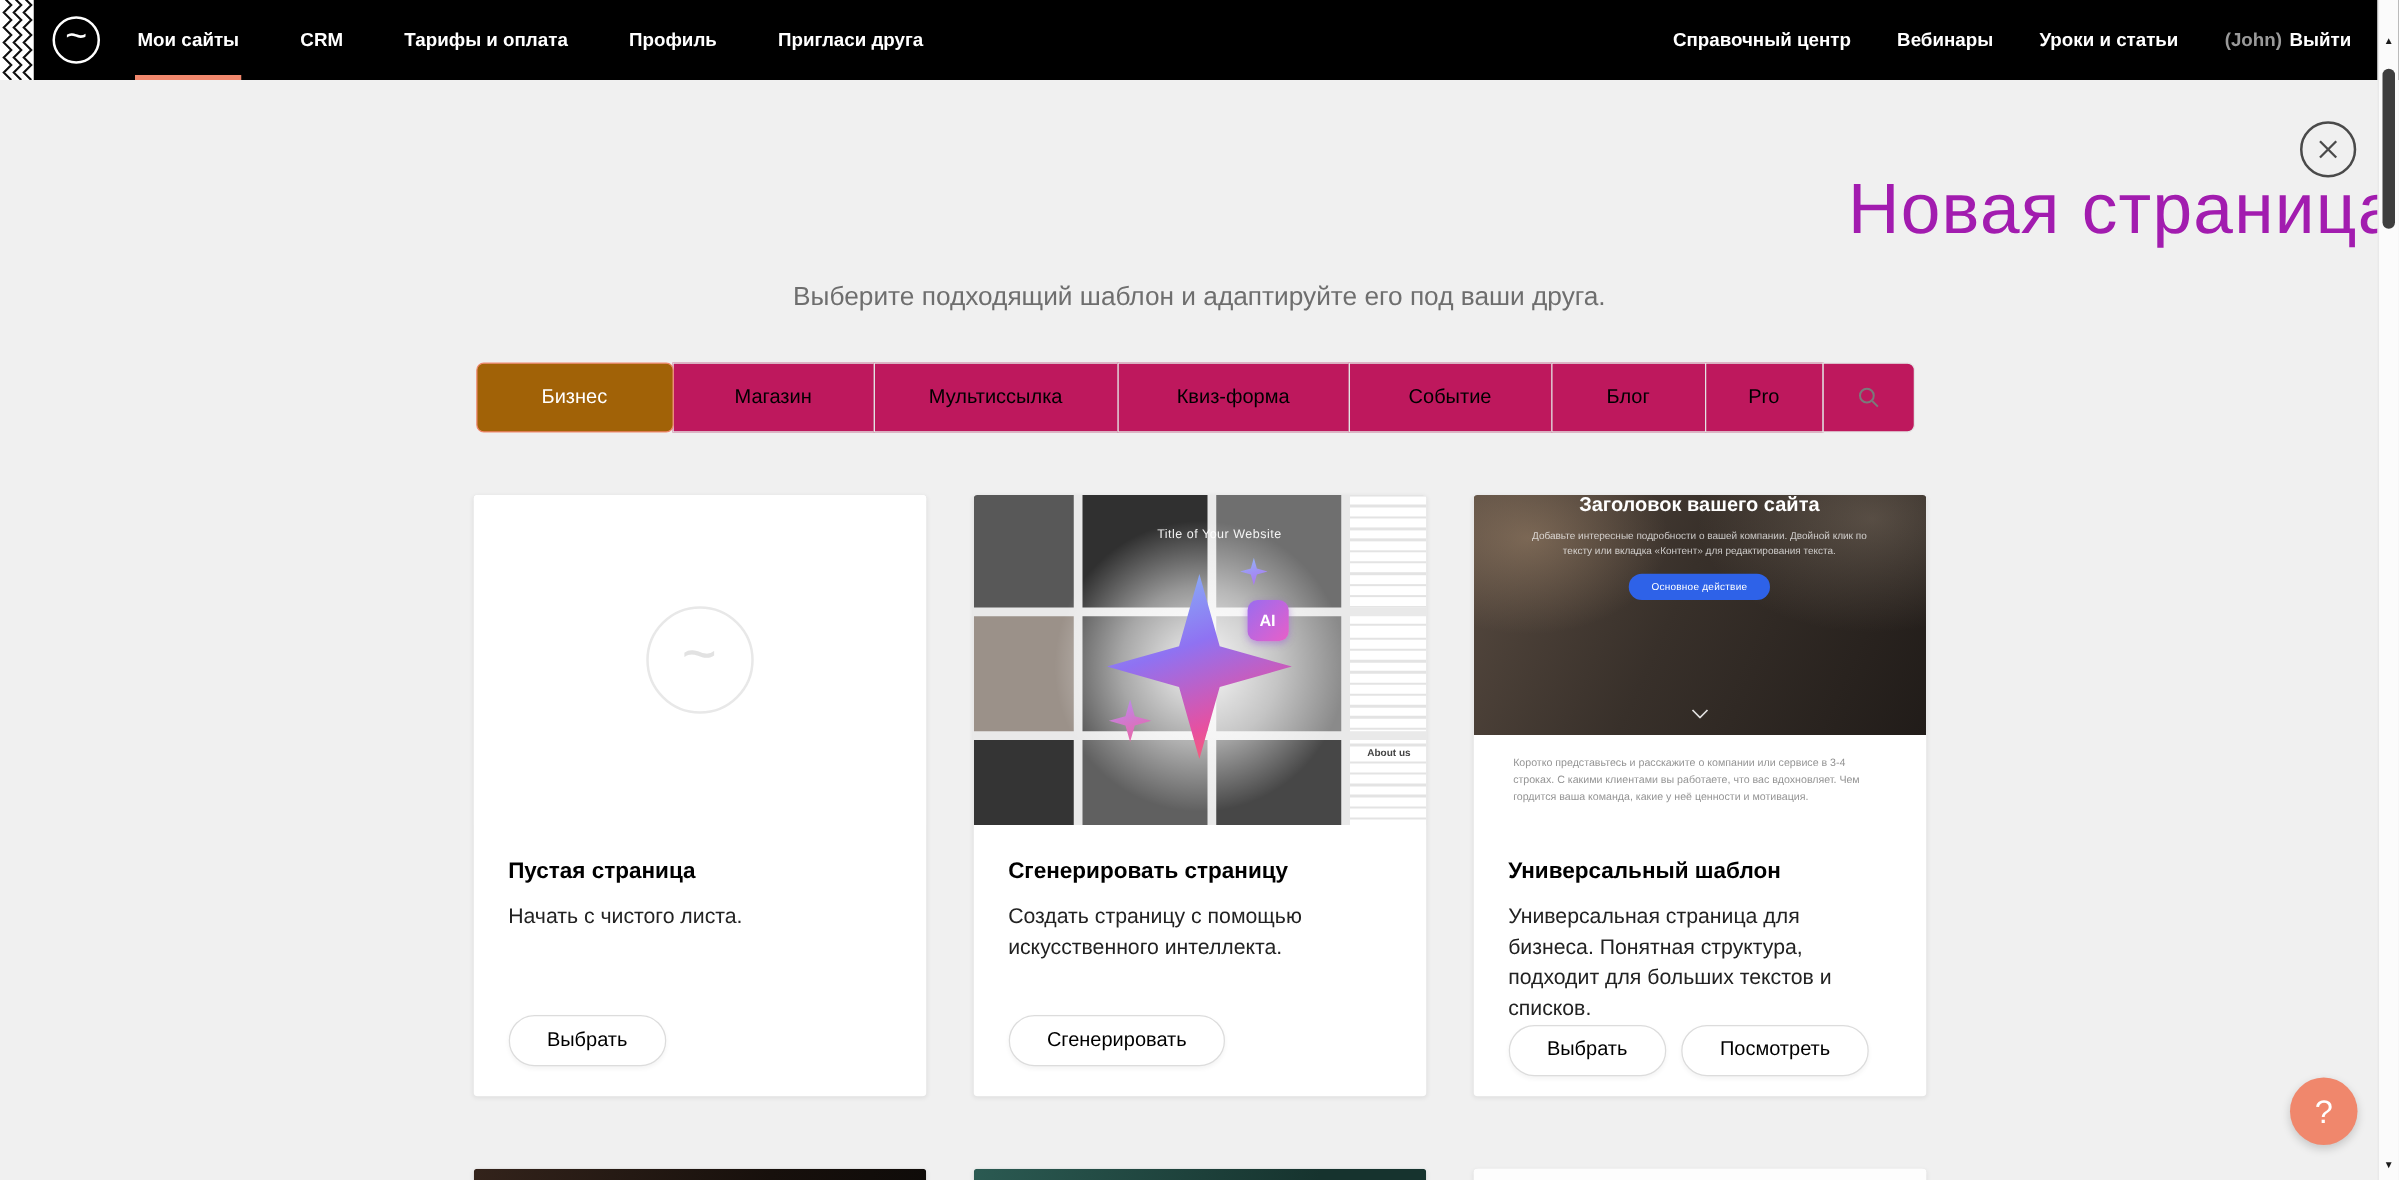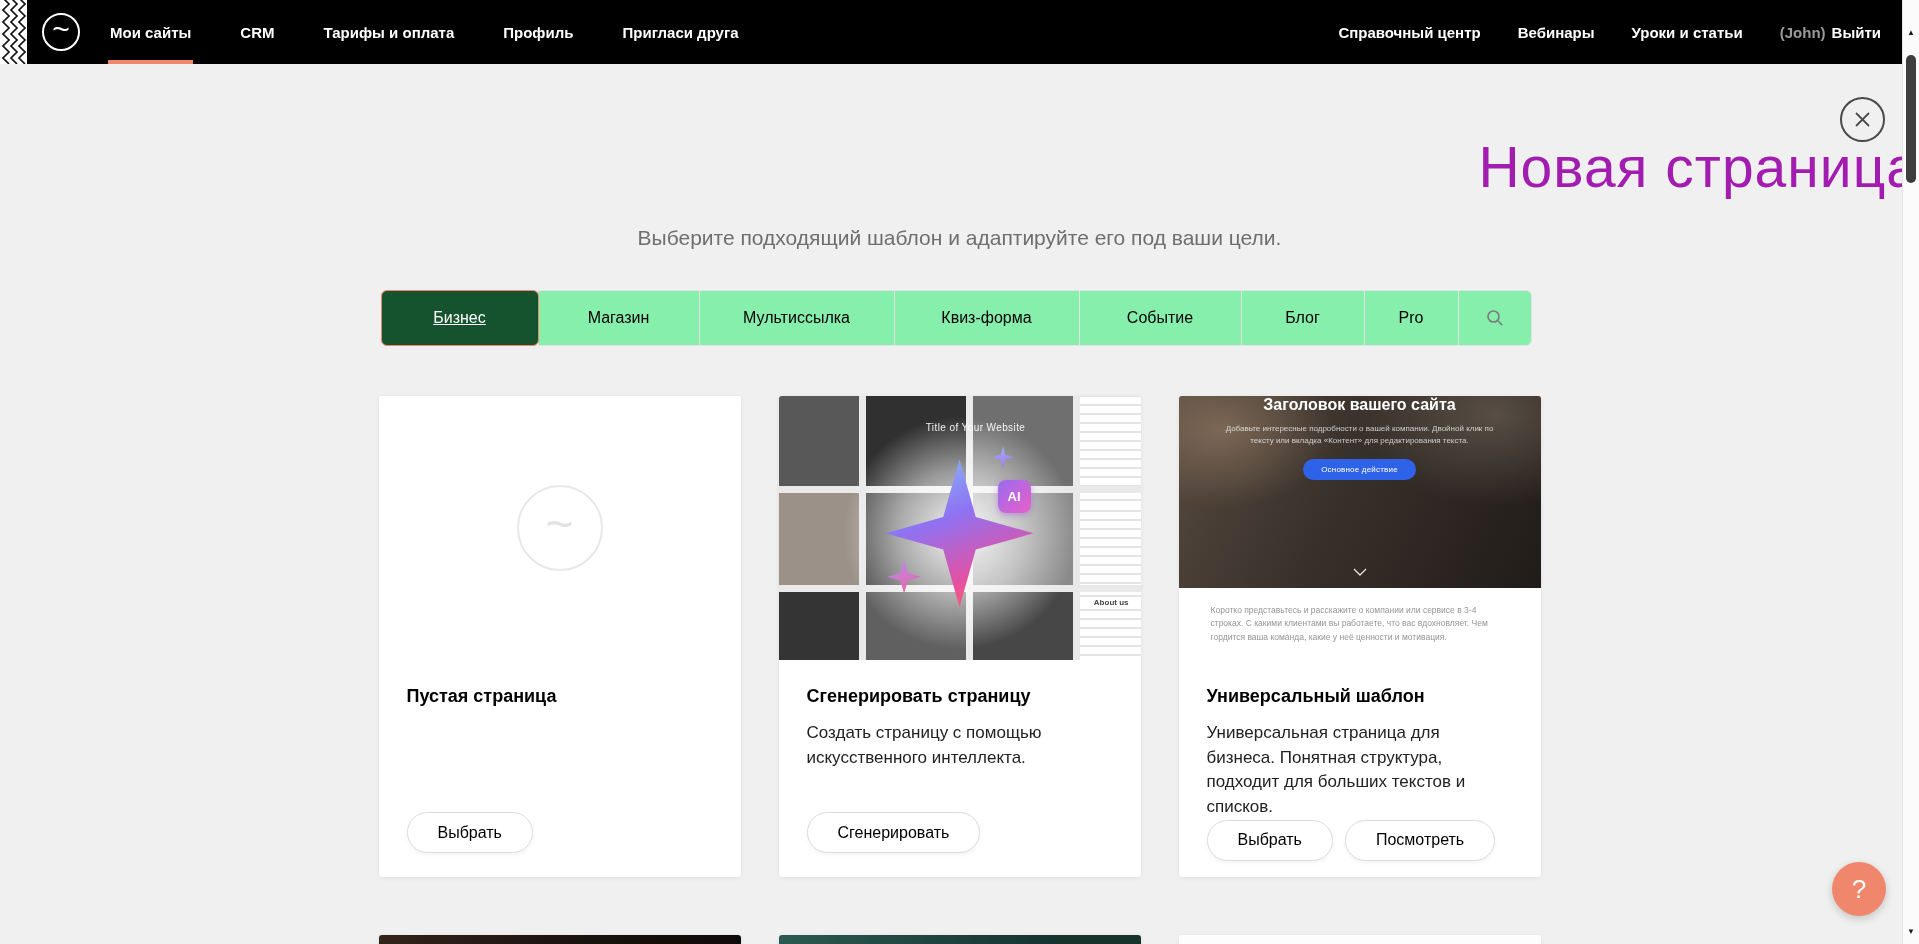--- a/index.html
+++ b/index.html
@@ -29,25 +29,25 @@
   .close-btn { position:absolute; left:1840px; top:97px; width:45px; height:45px; border-radius:50%;
                border:2px solid #4a4a4a; background:transparent; cursor:pointer;
                display:flex; align-items:center; justify-content:center; z-index:6; }
 
   
   .page-title { margin-top:70px; text-align:right; font-size:57px; font-weight:300; color:#a21caf; letter-spacing:1px; }
   .page-subtitle { margin-top:26px; text-align:center; font-size:21px; color:#6e6e6e; }
 
   
   .tabs { width:1158px; margin:40px auto 0; display:flex; height:56px; }
-  .tab { background:#86efac; border:1px solid #e3e3e3; margin-left:-1px; font-size:16px; color:#000; cursor:pointer;
+  .tab { background:#be185d; border:1px solid #e3e3e3; margin-left:-1px; font-size:16px; color:#000; cursor:pointer;
          font-family:inherit; display:flex; align-items:center; justify-content:center; }
   .tab:first-child { margin-left:0; border-radius:6px 0 0 6px; }
   .tab:last-child { border-radius:0 6px 6px 0; }
-  .tab.active { background:#14532d; border-color:#F0876C; color:#fff; border-radius:6px; position:relative; z-index:2;text-decoration:underline; }
+  .tab.active { background:#a16207; border-color:#F0876C; color:#fff; border-radius:6px; position:relative; z-index:2; }
   .tab:nth-child(1){width:158px}.tab:nth-child(2){width:162px}.tab:nth-child(3){width:196px}
   .tab:nth-child(4){width:186px}.tab:nth-child(5){width:163px}.tab:nth-child(6){width:124px}
   .tab:nth-child(7){width:95px}.tab:nth-child(8){width:74px}
 
   
   .cards-grid { width:1162px; margin:50px auto 0; display:grid; grid-template-columns:repeat(3,362px); column-gap:38px; }
   .card { background:#fff; height:481px; box-shadow:0 1px 4px rgba(0,0,0,.08); border-radius:3px;
           display:flex; flex-direction:column; overflow:hidden; cursor:pointer; }
   .card-preview { height:264px; position:relative; overflow:hidden; flex:none; }
   .card-body { flex:1; padding:26px 28px 24px; display:flex; flex-direction:column; }
@@ -160,21 +160,21 @@
 </header>
 
 <button class="close-btn">
   <svg width="17" height="17" viewBox="0 0 17 17">
     <line x1="2" y1="2" x2="15" y2="15" stroke="#4a4a4a" stroke-width="1.8"></line>
     <line x1="15" y1="2" x2="2" y2="15" stroke="#4a4a4a" stroke-width="1.8"></line>
   </svg>
 </button>
 
 <h1 class="page-title">Новая страница</h1>
-<p class="page-subtitle">Выберите подходящий шаблон и адаптируйте его под ваши цели.</p>
+<p class="page-subtitle">Выберите подходящий шаблон и адаптируйте его под ваши друга.</p>
 
 <div class="tabs">
   <button class="tab active">Бизнес</button>
   <button class="tab">Магазин</button>
   <button class="tab">Мультиссылка</button>
   <button class="tab">Квиз-форма</button>
   <button class="tab">Событие</button>
   <button class="tab">Блог</button>
   <button class="tab">Pro</button>
   <button class="tab">
@@ -188,20 +188,21 @@
 <div class="cards-grid">
 
   <article class="card">
     <div class="card-preview preview-blank">
       <div class="watermark">
         <span>~</span>
       </div>
     </div>
     <div class="card-body">
       <h3 class="card-title">Пустая страница</h3>
+      <p class="card-desc">Начать с чистого листа.</p>
       <div class="card-actions">
         <button class="pill-btn">Выбрать</button>
       </div>
     </div>
   </article>
 
   <article class="card">
     <div class="card-preview preview-ai">
       <div class="collage">
         <div class="t1"></div>

